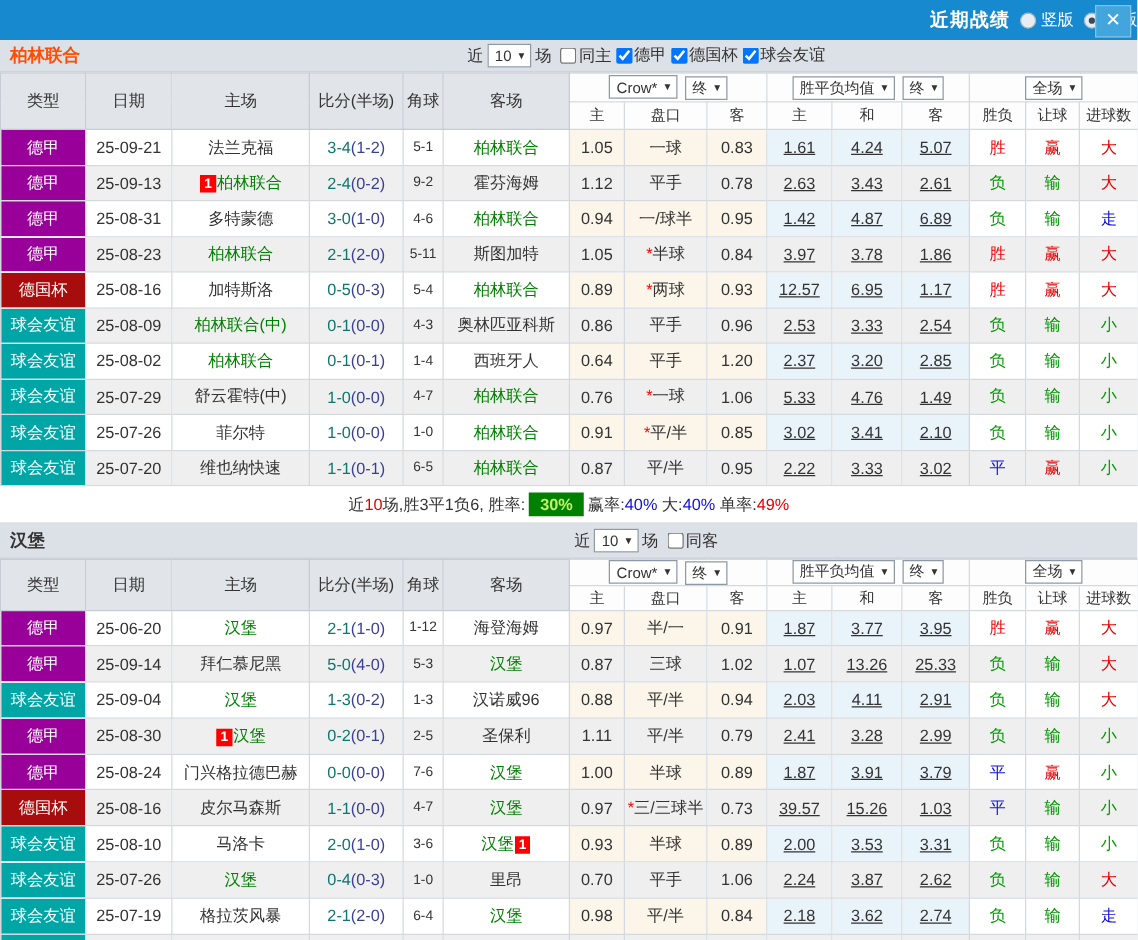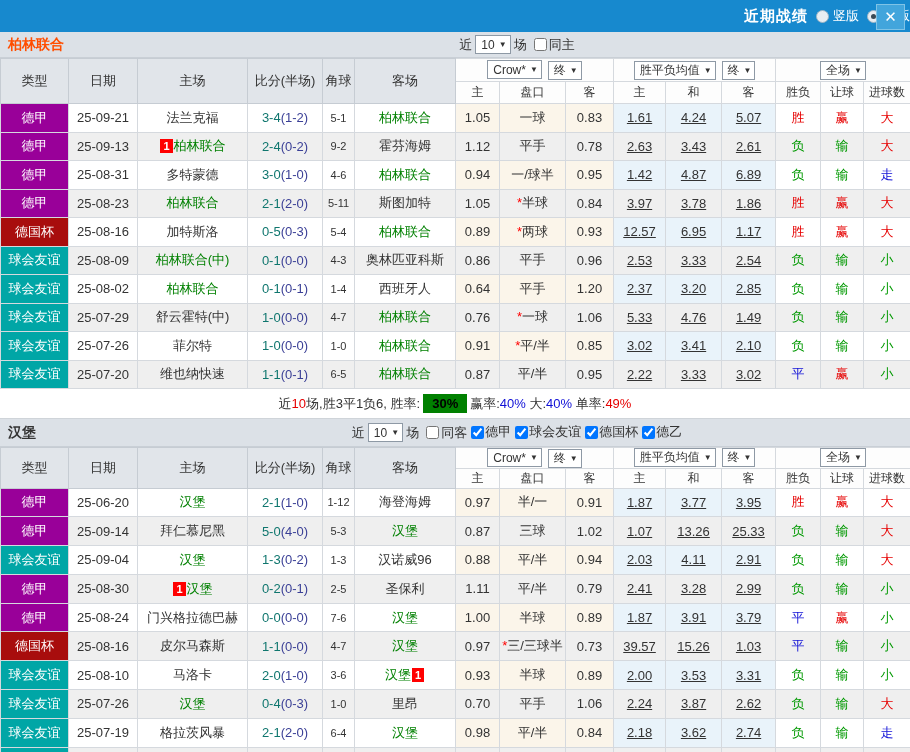--- a/index.html
+++ b/index.html
@@ -44,21 +44,21 @@
   .tn.g{color:#008000;}
   .ft{color:#0f766e;}
   .ht{color:#3A3F96;}
   .cr{color:#E60000;}
   .cg{color:#009900;}
   .cb{color:#0F0FD6;}
   .star{color:#FF0000;}
   .badge{background:#FF0000;color:#fff;font-size:11px;font-weight:bold;padding:0 3px;margin:0 1px;display:inline-block;line-height:14px;}
   
   .summary{height:29px;display:flex;align-items:center;justify-content:center;font-size:13px;border-bottom:1px solid #CFD4D9;background:#fff;white-space:pre;}
-  .winrate{background:#008000;color:#000000;padding:2px 9px;margin:0 3px;font-weight:bold;}
+  .winrate{background:#008000;color:#bef264;padding:2px 9px;margin:0 3px;font-weight:bold;}
 </style>
 </head>
 <body>
 
 <div class="titlebar">
   <span class="title">近期战绩</span>
   <span class="radio"></span>
   <span class="radio-label">竖版</span>
   <span class="radio sel"></span>
   <span class="radio-label">横版</span>
@@ -66,20 +66,21 @@
 </div>
 
 <div class="filterbar fb1">
   <span class="team" style="color:#FF4E00">柏林联合</span>
   <span class="controls">
     <span>近</span>
     <span class="dd">10</span>
     <span>场</span>
     <input type="checkbox" style="">
     <span>同主</span>
+    <span><label class="lg"><input type="checkbox" checked="" style="">德甲</label><label class="lg"><input type="checkbox" checked="" style="">德国杯</label><label class="lg"><input type="checkbox" checked="" style="">球会友谊</label></span>
   </span>
 </div>
 
 <table class="t1">
   <colgroup>
     <col style="width:68px">
       <col style="width:69px">
       <col style="width:110px">
       <col style="width:75px">
     <col style="width:32px">
@@ -305,21 +306,20 @@
 </div>
 
 <div class="filterbar fb2">
   <span class="team" style="color:#333333">汉堡</span>
   <span class="controls">
     <span>近</span>
     <span class="dd">10</span>
     <span>场</span>
     <input type="checkbox" style="">
     <span>同客</span>
-    <span><label class="lg"><input type="checkbox" checked="" style="">德甲</label><label class="lg"><input type="checkbox" checked="" style="">球会友谊</label><label class="lg"><input type="checkbox" checked="" style="">德国杯</label><label class="lg"><input type="checkbox" checked="" style="">德乙</label></span>
   </span>
 </div>
 
 <table class="t2">
   <colgroup>
     <col style="width:68px">
       <col style="width:69px">
       <col style="width:110px">
       <col style="width:75px">
     <col style="width:32px">

